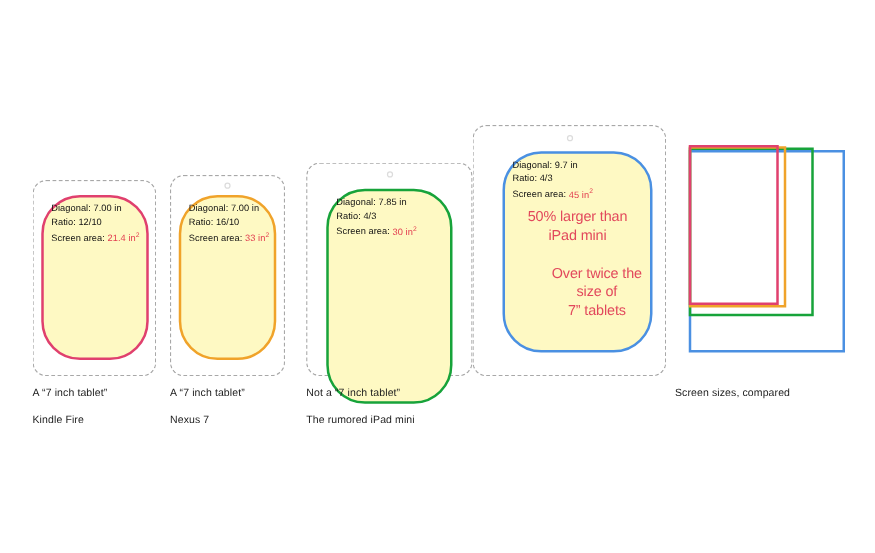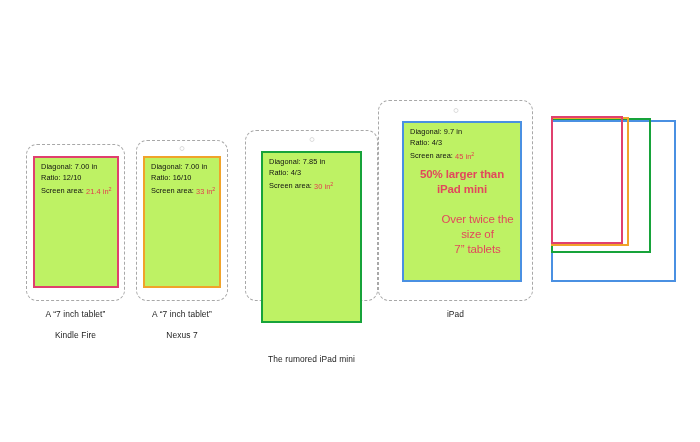--- a/index.html
+++ b/index.html
@@ -43,21 +43,22 @@
     left: 50%;
     transform: translateX(-50%);
   }
 
   
   .screen {
     position: absolute;
     border-style: solid;
     border-width: 2px;
     box-sizing: border-box;
-    background: #bef264;
+    background: #fef9c3;
+    border-radius: 31px;
   }
 
   .spec-block {
     position: absolute;
     left: 6px;
     top: 4px;
     right: 4px;
     font-size: 7.4px;
     line-height: 10.6px;
     color: #111111;
@@ -75,21 +76,21 @@
     text-align: center;
     color: #e2485c;
     font-size: 11.5px;
     line-height: 15px;
     letter-spacing: -0.1px;
   }
 
   
   .caption {
     position: absolute;
-    text-align: center;
+    text-align: left;
     font-size: 8.4px;
     color: #1c1c1c;
     letter-spacing: 0.1px;
     white-space: nowrap;
   }
   .caption.sub { font-size: 8.4px; }
 
   
   .compare-rect {
     position: absolute;
@@ -132,37 +133,38 @@
   <div class="device" style="left:245px; top:130px; width:133px; height:171px;">
     <div class="camera-dot" style="top:6px;"></div>
   </div>
   <div class="screen" style="left:261px; top:151px; width:101px; height:172px; border-color:#17a33a;">
     <div class="spec-block">
       <span class="spec-line">Diagonal: 7.85 in</span>
       <span class="spec-line">Ratio: 4/3</span>
       <span class="spec-line"><span>Screen area:</span> <span class="area-value"><span>30 in</span><sup>2</sup></span></span>
     </div>
   </div>
-  <div class="caption sub" style="left:245px; top:330px; width:133px;margin-top:24px;">The rumored iPad mini</div>
+  <div class="caption" style="left:245px; top:309px; width:133px;">Not a “7 inch tablet”</div>
+  <div class="caption sub" style="left:245px; top:330px; width:133px;">The rumored iPad mini</div>
 
   <div class="device" style="left:378px; top:100px; width:155px; height:201px;">
     <div class="camera-dot" style="top:7px;"></div>
   </div>
   <div class="screen" style="left:402px; top:121px; width:120px; height:161px; border-color:#4a90e2;">
     <div class="spec-block">
       <span class="spec-line">Diagonal: 9.7 in</span>
       <span class="spec-line">Ratio: 4/3</span>
       <span class="spec-line"><span>Screen area:</span> <span class="area-value"><span>45 in</span><sup>2</sup></span></span>
     </div>
-    <div class="headline" style="top:44px; white-space:pre-line;font-weight:bold;">50% larger than
+    <div class="headline" style="top:44px; white-space:pre-line;">50% larger than
 iPad mini</div>
     <div class="headline" style="top:89px; white-space:pre-line;margin-left:31px;">Over twice the size of
 7” tablets</div>
   </div>
-  <div class="caption sub" style="left:378px; top:309px; width:155px;">iPad</div>
 
   <div class="compare-rect" style="left:551px; top:120px; width:125px; height:162px; border-color:#4a90e2;"></div>
   <div class="compare-rect" style="left:551px; top:118px; width:100px; height:135px; border-color:#17a33a;"></div>
   <div class="compare-rect" style="left:551px; top:117px; width:78px; height:129px; border-color:#f0a32a;"></div>
   <div class="compare-rect" style="left:551px; top:116px; width:72px; height:128px; border-color:#e0406e;"></div>
 
+  <div class="caption" style="left:540px; top:309px; width:148px;">Screen sizes, compared</div>
 
 </div>
 
 </body></html>

